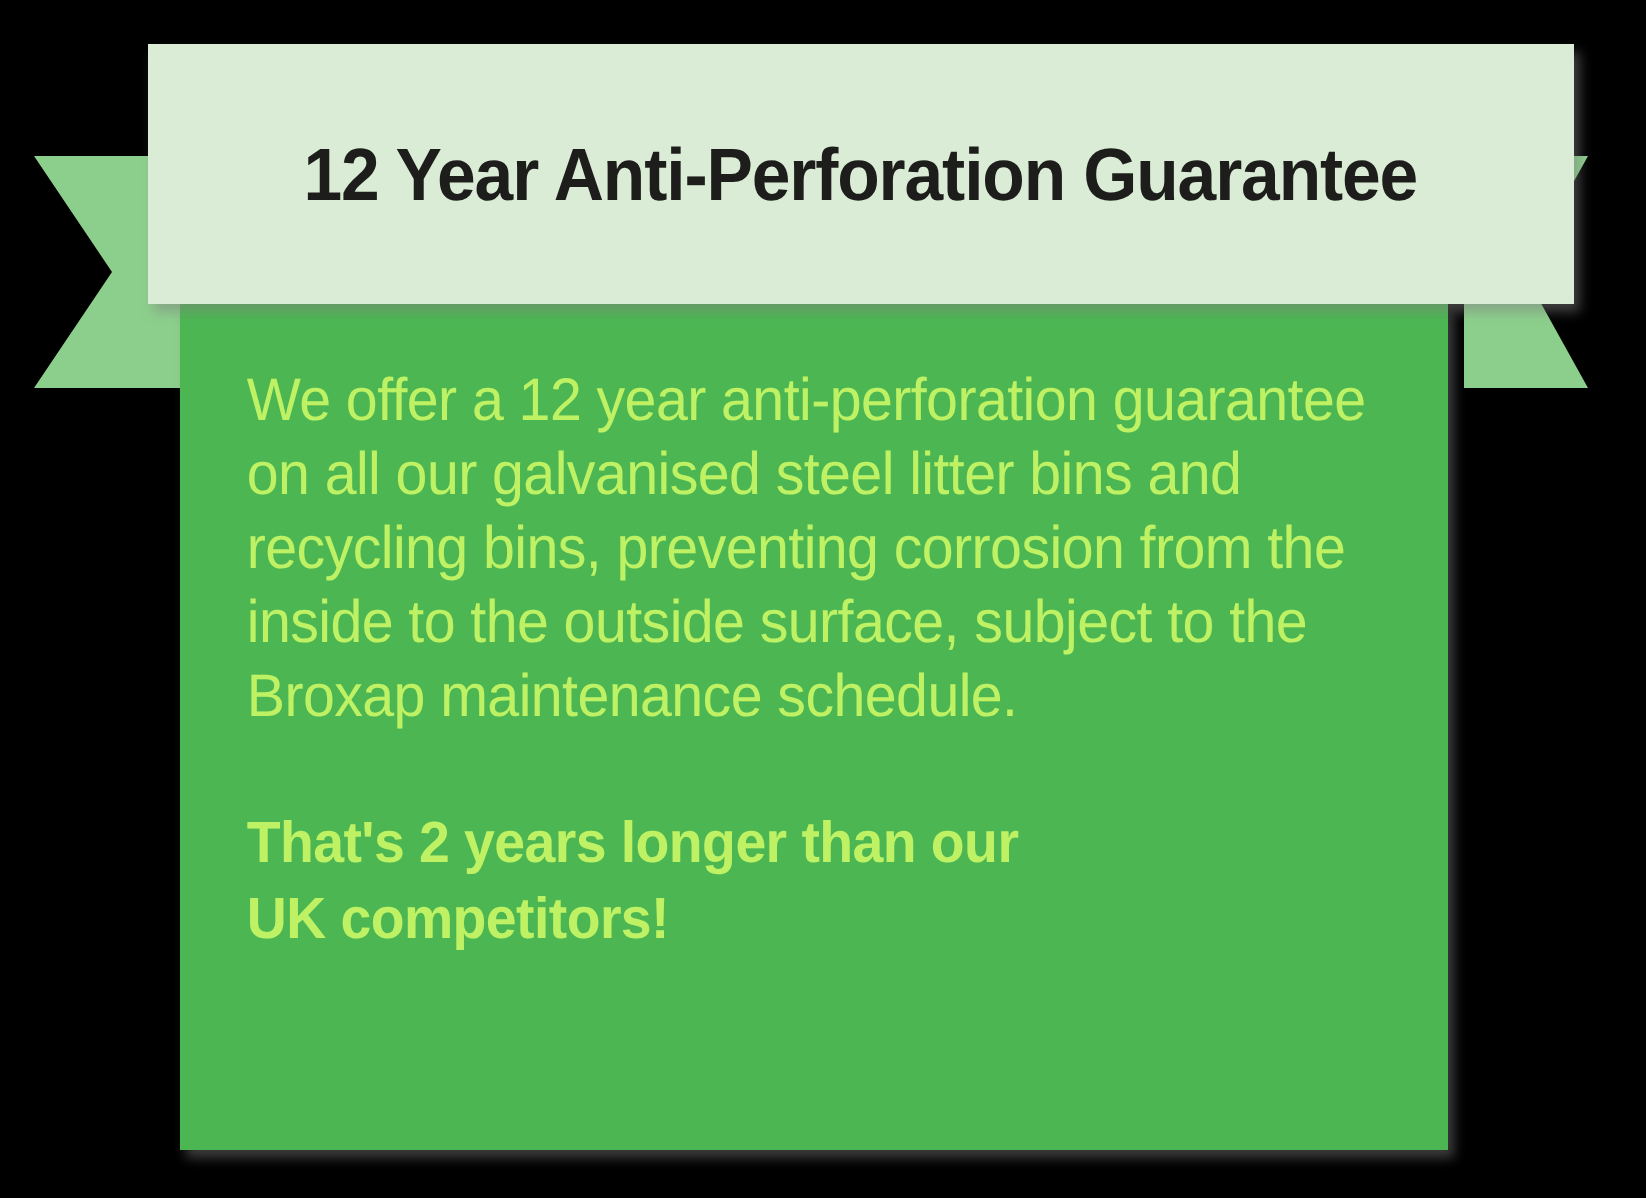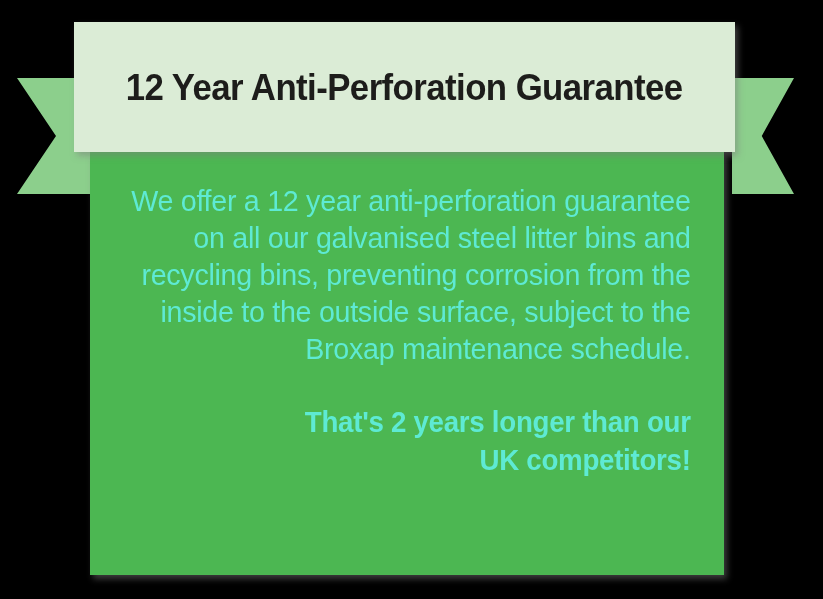--- a/index.html
+++ b/index.html
@@ -49,21 +49,21 @@
     height: 423px;
     background: #4cb752;
     filter: drop-shadow(3px 4px 3px rgba(120,120,120,0.5));
   }
 
   
   .ribbon-header {
     position: absolute;
     left: 74px;
     top: 22px;
-    width: 661px;
+    width: 713px;
     height: 130px;
     background: #dbecd6;
     filter: drop-shadow(3px 4px 3px rgba(125,125,125,0.5));
     display: flex;
     align-items: center;
     justify-content: center;
   }
 
   .banner-title {
     font-family: "Liberation Sans", sans-serif;
@@ -79,22 +79,22 @@
     margin: 0;
     padding-top: 2px;
   }
 
   
   .body-text-wrap {
     position: absolute;
     left: 110px;
     top: 182px;
     width: 594px;
-    text-align: right;
-    color: #5eead4;
+    text-align: left;
+    color: #bef264;
   }
 
   .body-paragraph {
     font-family: "Liberation Sans", sans-serif;
     font-weight: normal;
     font-size: 30px;
     line-height: 37px;
     letter-spacing: -0.3px;
     transform: scaleX(0.955);
     transform-origin: center top;

